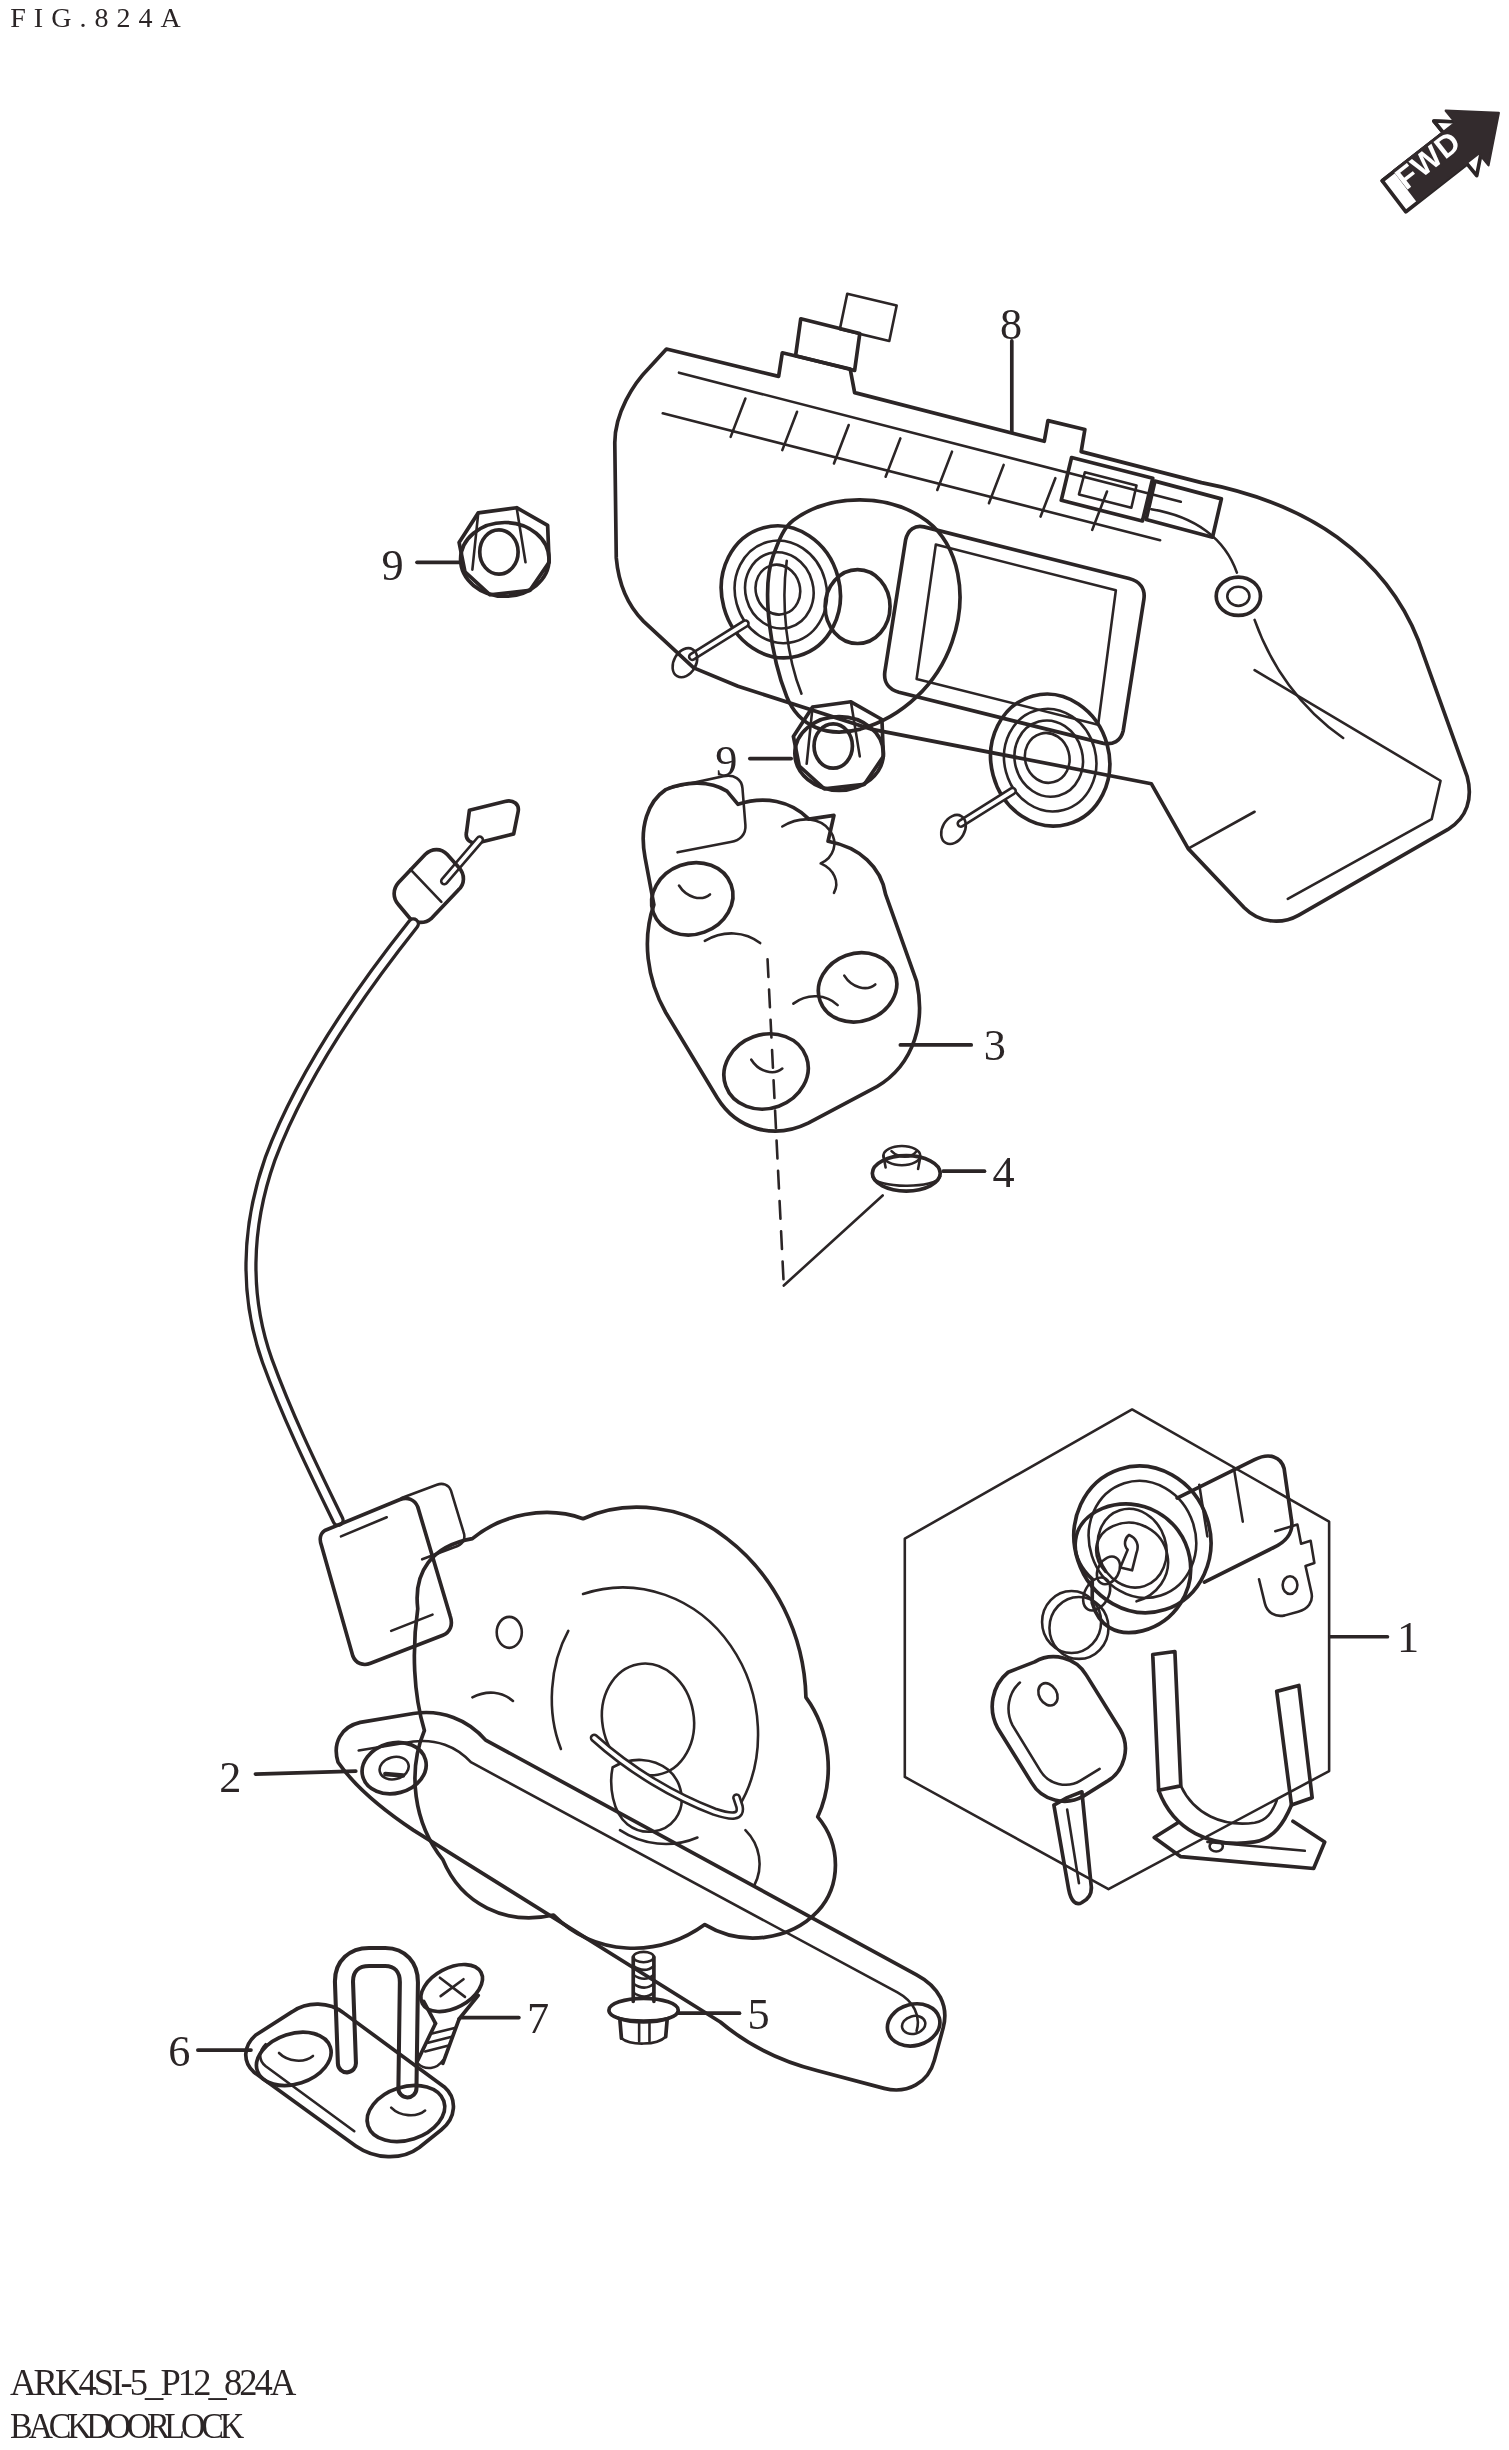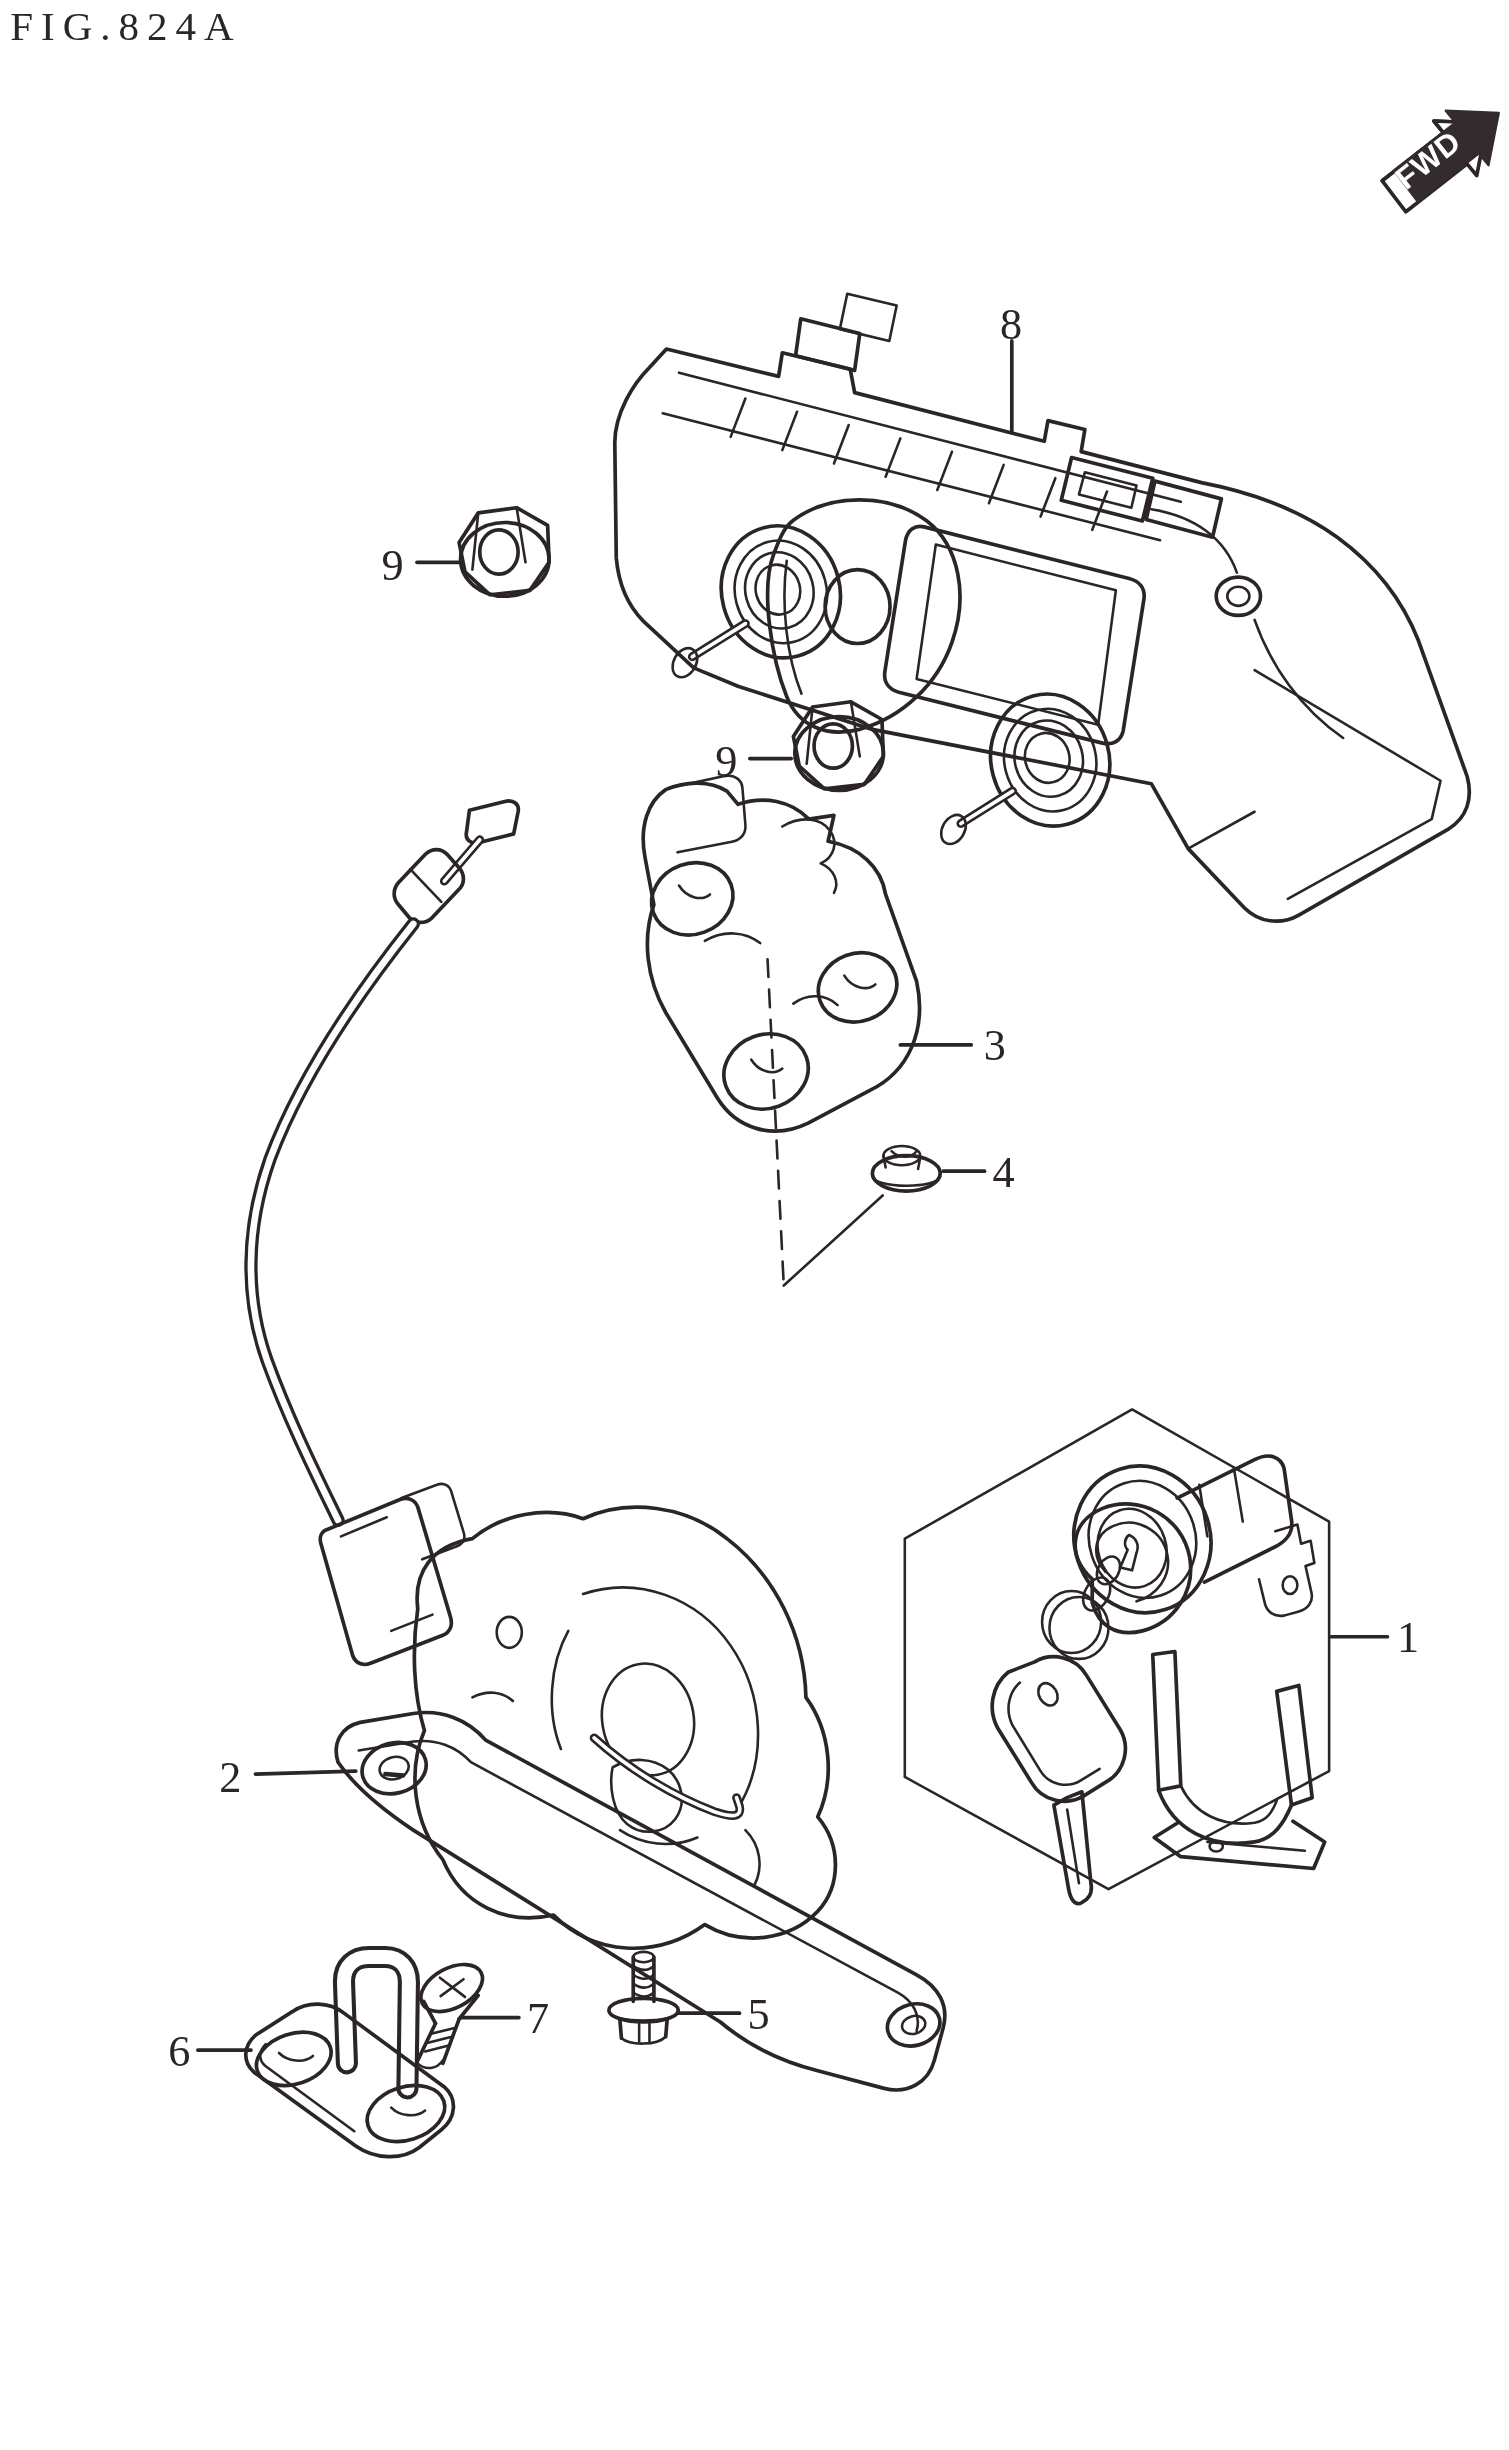--- a/index.html
+++ b/index.html
@@ -11,21 +11,21 @@
   .page{
     position:relative;
     width:1510px;height:2450px;
     background:var(--paper);
     overflow:hidden;
     font-family:"Liberation Serif", serif;
     color:var(--line);
   }
   .fig-title{
     position:absolute;left:10.3px;top:1.5px;
-    font-size:41px;letter-spacing:8px;
+    font-size:28px;letter-spacing:8px;
     font-family:"Liberation Serif", serif;
     white-space:nowrap;
   }
   .footer{
     position:absolute;left:9.6px;top:2360px;
     font-family:"Liberation Serif", serif;
     line-height:1.18;
   }
   .footer .code{
     font-size:38px;letter-spacing:-3px;
@@ -325,15 +325,19 @@
       <text class="callout" x="1348" y="1437" text-anchor="middle">3</text>
       <text class="callout" x="1360" y="1608" text-anchor="middle">4</text>
       <text class="callout" x="1908" y="2239" text-anchor="middle">1</text>
       <text class="callout" x="312" y="2428" text-anchor="middle">2</text>
       <text class="callout" x="243" y="2799" text-anchor="middle">6</text>
       <text class="callout" x="729" y="2755" text-anchor="middle">7</text>
       <text class="callout" x="1028" y="2750" text-anchor="middle">5</text>
     </g>
   </svg>
 
+  <div class="footer">
+    <div class="code">ARK4SI-5_P12_824A</div>
+    <div class="caption">BACK DOOR LOCK</div>
+  </div>
 
 </div>
 
 
 </body></html>

